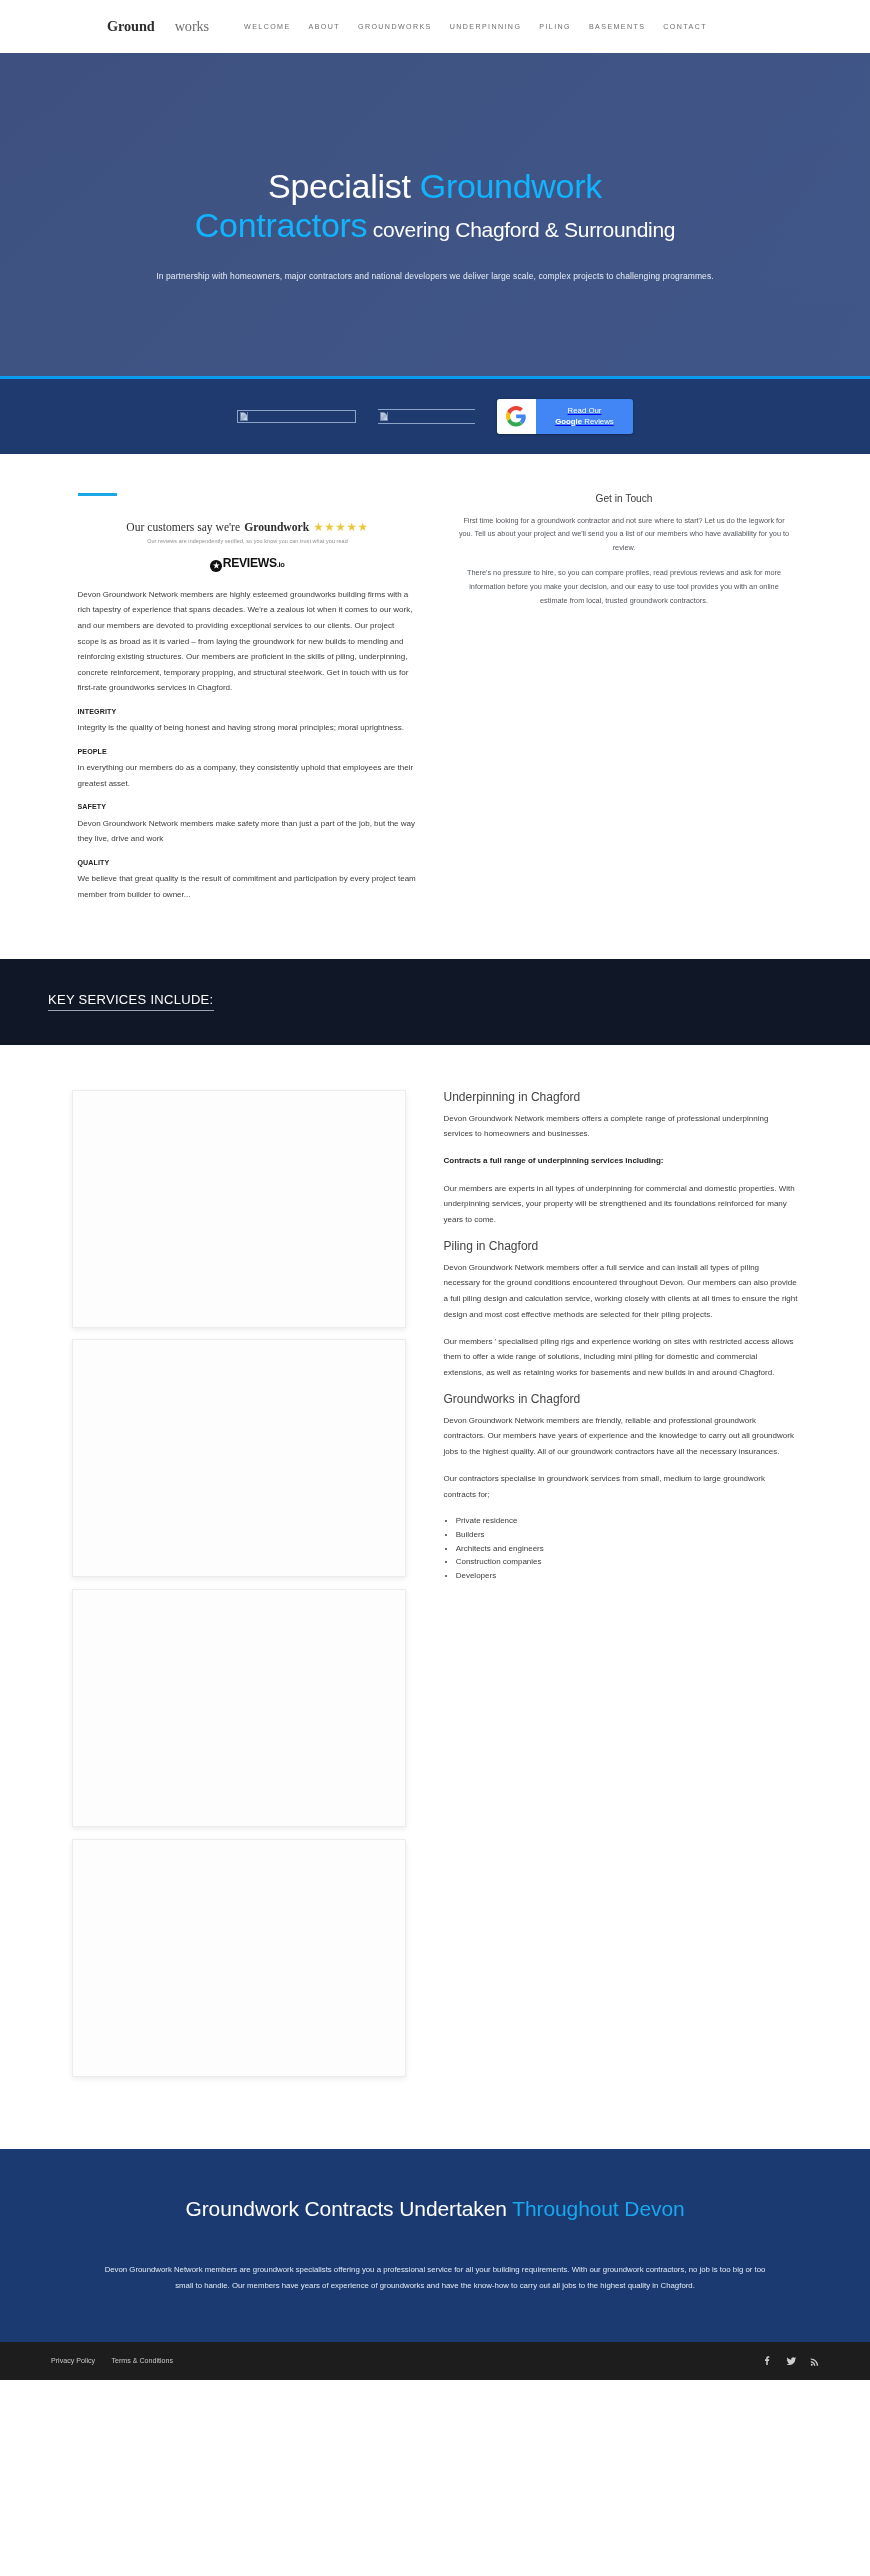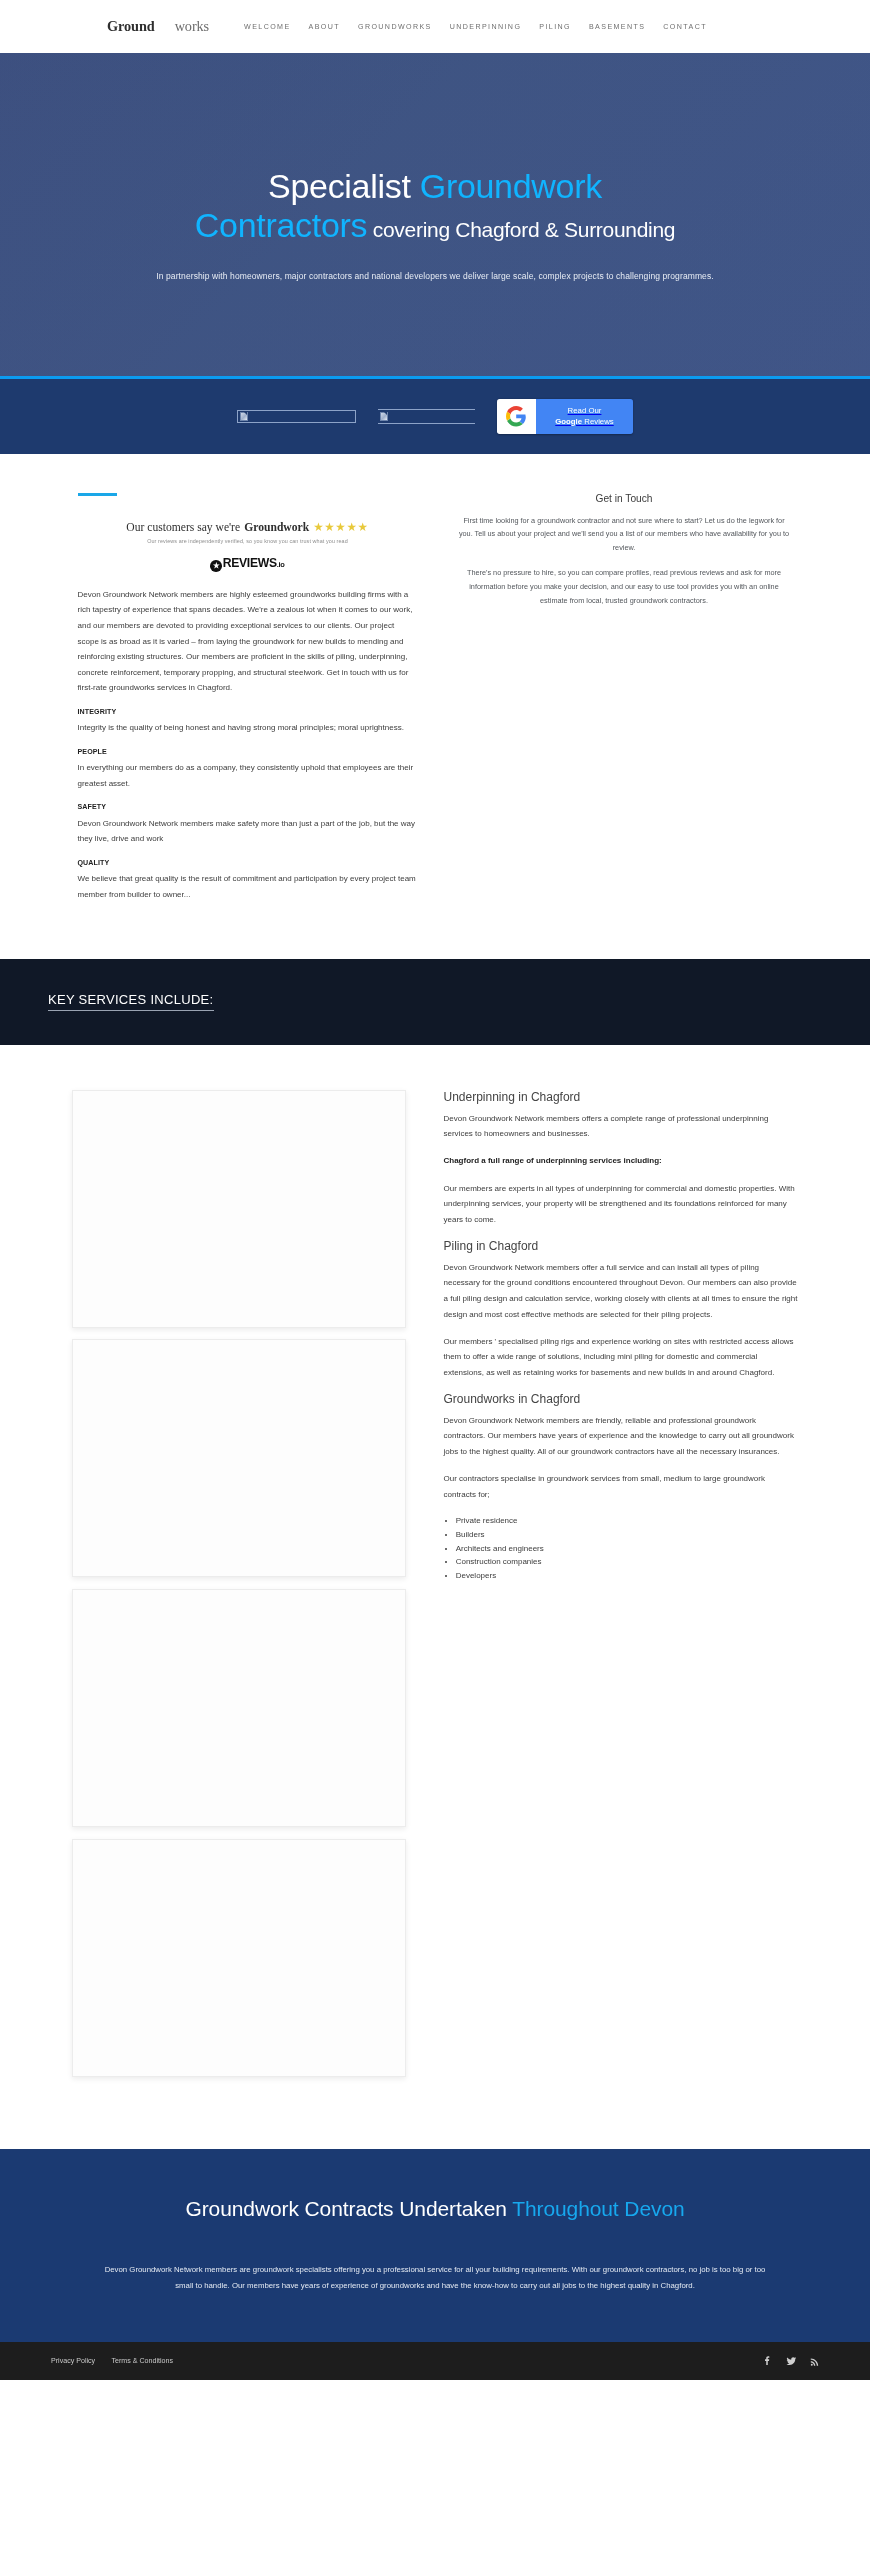--- a/index.html
+++ b/index.html
@@ -462,21 +462,21 @@
       <div class="ph"></div>
       <div class="ph"></div>
       <div class="ph"></div>
       <div class="ph"></div>
     </div>
 
     <div class="svc-copy">
 
       <h3>Underpinning in Chagford</h3>
       <p>Devon Groundwork Network members offers a complete range of professional underpinning services to homeowners and businesses.</p>
-      <p class="bold">Chagford a full range of underpinning services including:</p>
+      <p class="bold">Contracts a full range of underpinning services including:</p>
       <p>Our members are experts in all types of underpinning for commercial and domestic properties. With underpinning services, your property will be strengthened and its foundations reinforced for many years to come.</p>
 
       <h3>Piling in Chagford</h3>
       <p>Devon Groundwork Network  members offer a full service and can install all types of piling necessary for the ground conditions encountered throughout Devon. Our members can also provide a full piling design and calculation service, working closely with clients at all times to ensure the right design and most cost effective methods are selected for their piling projects.</p>
       <p>Our members ' specialised piling rigs and experience working on sites with restricted access allows them to offer a wide range of solutions, including mini piling for domestic and commercial extensions, as well as retaining works for basements and new builds in and around Chagford.</p>
 
       <h3>Groundworks in Chagford</h3>
       <p>Devon Groundwork Network members are friendly, reliable and professional groundwork contractors. Our members have years of experience and the knowledge to carry out all groundwork jobs to the highest quality. All of our groundwork contractors have all the necessary insurances.</p>
       <p>Our contractors specialise in groundwork services from small, medium to large groundwork contracts for;</p>
       <ul>

